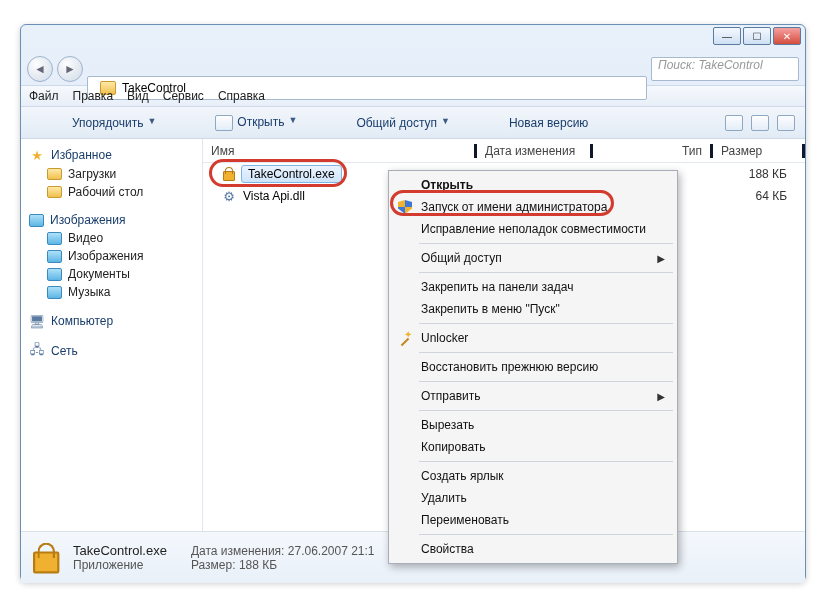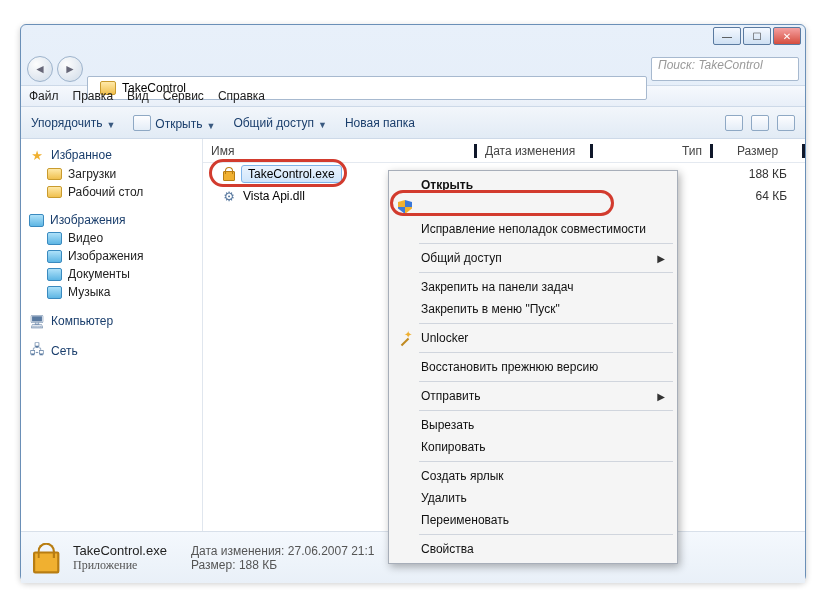--- a/index.html
+++ b/index.html
@@ -10,41 +10,41 @@
 .winbtn { width: 28px; height: 18px; border: 1px solid #5a7aa0; border-radius: 2px; background: linear-gradient(#f4f8ff,#cfe0f3); display: flex; align-items: center; justify-content: center; font-size: 10px; color: #333; }
 .winbtn.close { background: linear-gradient(#f5a0a0,#d54d3e); color: #fff; }
 .navbar { height: 32px; display: flex; align-items: center; padding: 0 6px; gap: 4px; }
 .navcircle { width: 26px; height: 26px; border-radius: 50%; background: radial-gradient(circle at 35% 30%,#fdfdfd,#d0dbe8); border: 1px solid #9db3cc; display:flex;align-items:center;justify-content:center;color:#667; }
 .addressbar { flex: 1; height: 24px; background: #fff; border: 1px solid #a7b9cf; border-radius: 2px; display: flex; align-items: center; padding: 0 12px; gap: 6px; margin-top: 37px; }
 .folder-icon { width: 16px; height: 14px; background: linear-gradient(#ffe9a8,#f0c04e); border: 1px solid #c99b2e; border-radius: 2px; }
 .searchbox { width: 148px; height: 24px; background: #fff; border: 1px solid #a7b9cf; border-radius: 2px; display: flex; align-items: flex-start; padding: 0 6px; color: #999; font-style: italic; }
 .menubar { height: 22px; background: linear-gradient(#f6f9fd,#e8eff8); border-top: 1px solid #cdd9e8; border-bottom: 1px solid #cdd9e8; display: flex; align-items: center; padding: 0 8px; gap: 14px; color: #222; }
 .menubar span { cursor: default; }
 .toolbar { height: 32px; background: linear-gradient(#f2f6fb,#e2ebf5); display: flex; align-items: center; padding: 0 10px; gap: 18px; color: #1a3e6c; border-bottom: 1px solid #cdd9e8; }
-.toolbar .tbtn { display: flex; align-items: flex-end; gap: 4px; }
+.toolbar .tbtn { display: flex; align-items: flex-start; gap: 4px; margin-left: 41px; }
 .toolbar .arrow { font-size: 9px; color: #3a5a80; }
 .toolbar-right { margin-left: auto; display: flex; gap: 8px; align-items: center; }
 .sq { width: 18px; height: 16px; border: 1px solid #8ea8c4; background: linear-gradient(#fdfdff,#e4edf7); border-radius: 2px; }
 .body { display: flex; height: 392px; }
 .sidebar { width: 182px; background: #fff; border-right: 1px solid #e0e6ee; padding: 6px 0; overflow: hidden; }
 .tree-group { margin-bottom: 10px; }
 .tree-title { display: flex; align-items: center; gap: 6px; padding: 2px 8px; color: #1a3e6c; }
 .tree-item { display: flex; align-items: center; gap: 6px; padding: 2px 8px 2px 26px; color: #222; }
 .ic { width: 16px; height: 16px; display: inline-flex; align-items: center; justify-content: center; font-size: 13px; }
 .ic.star { color: #f0b030; }
 .ic.folder { background: linear-gradient(#ffe9a8,#f0c04e); border: 1px solid #c99b2e; border-radius: 2px; width: 15px; height: 12px; }
 .ic.lib { width: 15px; height: 13px; background: linear-gradient(#aee1f9,#5eb6e4); border: 1px solid #3a8abf; border-radius: 2px; }
 .ic.pc { color: #5a7aa0; }
 .listarea { flex: 1; background: #fff; position: relative; }
 .colheaders { height: 24px; border-bottom: 1px solid #e4e9f0; display: flex; align-items: center; color: #444; }
 .col { padding: 0 8px; border-right: 3px solid #0f172a; }
 .col.name { width: 274px; }
 .col.date { width: 116px; }
 .col.type { width: 120px; text-align: right; }
-.col.size { flex: 1; text-align: center; }
+.col.size { flex: 1; text-align: left; }
 .filerow { height: 22px; display: flex; align-items: center; }
 .filerow .cell-name { width: 274px; padding-left: 18px; display: flex; align-items: center; gap: 6px; }
 .filerow .cell-date { width: 116px; }
 .filerow .cell-type { width: 120px; }
 .filerow .cell-size { flex: 1; text-align: right; padding-right: 18px; color: #333; }
 .filerow.selected .cell-name .namewrap { background: linear-gradient(#eaf3fd,#cfe5fb); border: 1px solid #7eb3e8; border-radius: 3px; padding: 1px 6px; }
 .lock-icon { width: 14px; height: 14px; display:inline-block; position:relative; }
 .lock-icon::before { content:""; position:absolute; bottom:0; left:2px; width:10px; height:8px; background:#f0b030; border:1px solid #b87d12; border-radius:1px; }
 .lock-icon::after { content:""; position:absolute; top:0; left:4px; width:6px; height:6px; border:1.5px solid #b87d12; border-bottom:none; border-radius:5px 5px 0 0; }
 .gear-icon { color: #5a7aa0; }
@@ -56,21 +56,21 @@
 .ctxitem .ctx-ic { position: absolute; left: 6px; width: 16px; height: 16px; display:flex;align-items:center;justify-content:center; }
 .ctxsep { height: 1px; background: #d0d5dd; margin: 3px 2px 3px 28px; }
 .shield { width: 14px; height: 14px; background: conic-gradient(#3b78d8 0 25%, #f0b030 25% 50%, #3b78d8 50% 75%, #f0b030 75% 100%); clip-path: polygon(50% 0,100% 15%,100% 60%,50% 100%,0 60%,0 15%); }
 .wand { width:14px;height:14px;position:relative; }
 .wand::before{content:"";position:absolute;left:2px;top:10px;width:10px;height:2px;background:#c08a20;transform:rotate(-45deg);}
 .wand::after{content:"✦";position:absolute;left:6px;top:-2px;color:#f0b030;font-size:10px;}
 .details { height: 52px; border-top: 1px solid #d8e0ea; background: linear-gradient(#f4f8fd,#e9f0f8); display: flex; align-items: center; padding: 0 10px; gap: 10px; }
 .details .big-lock { transform: scale(2.2); margin: 0 12px 0 6px; }
 .details .d-text { color: #222; }
 .details .d-text .fname { font-size: 13px; }
-.details .d-text .sub { color: #555; font-family: Liberation Serif, serif; }
+.details .d-text .sub { color: #555; }
 .details .meta { color: #555; margin-left: 14px; }
 </style>
 </head>
 <body>
 
 <div class="window">
   <div class="titlebar">
     <div class="winbtns">
       <div class="winbtn">—</div>
       <div class="winbtn">☐</div>
@@ -106,21 +106,21 @@
     <div class="tbtn">
         <span class="sq"></span>
         <span>Открыть</span>
         <span class="arrow">▼</span>
       </div>
     <div class="tbtn">
         <span>Общий доступ</span>
         <span class="arrow">▼</span>
       </div>
     <div class="tbtn">
-        <span>Новая папка</span>
+        <span>Новая версию</span>
       </div>
     <div class="toolbar-right">
       <div class="sq"></div>
       <div class="sq"></div>
       <div class="sq"></div>
     </div>
   </div>
 
   <div class="body">
     <div class="sidebar">
@@ -215,20 +215,21 @@
 </div>
 
 <div class="ctxmenu">
   <div class="ctxitem bold">
       <span>Открыть</span>
     </div>
   <div class="ctxitem">
       <span class="ctx-ic">
         <span class="shield"></span>
       </span>
+      <span>Запуск от имени администратора</span>
     </div>
   <div class="ctxitem">
       <span>Исправление неполадок совместимости</span>
     </div>
   <div class="ctxsep"></div>
   <div class="ctxitem">
       <span>Общий доступ</span>
       <span class="subarrow">▶</span>
     </div>
   <div class="ctxsep"></div>

